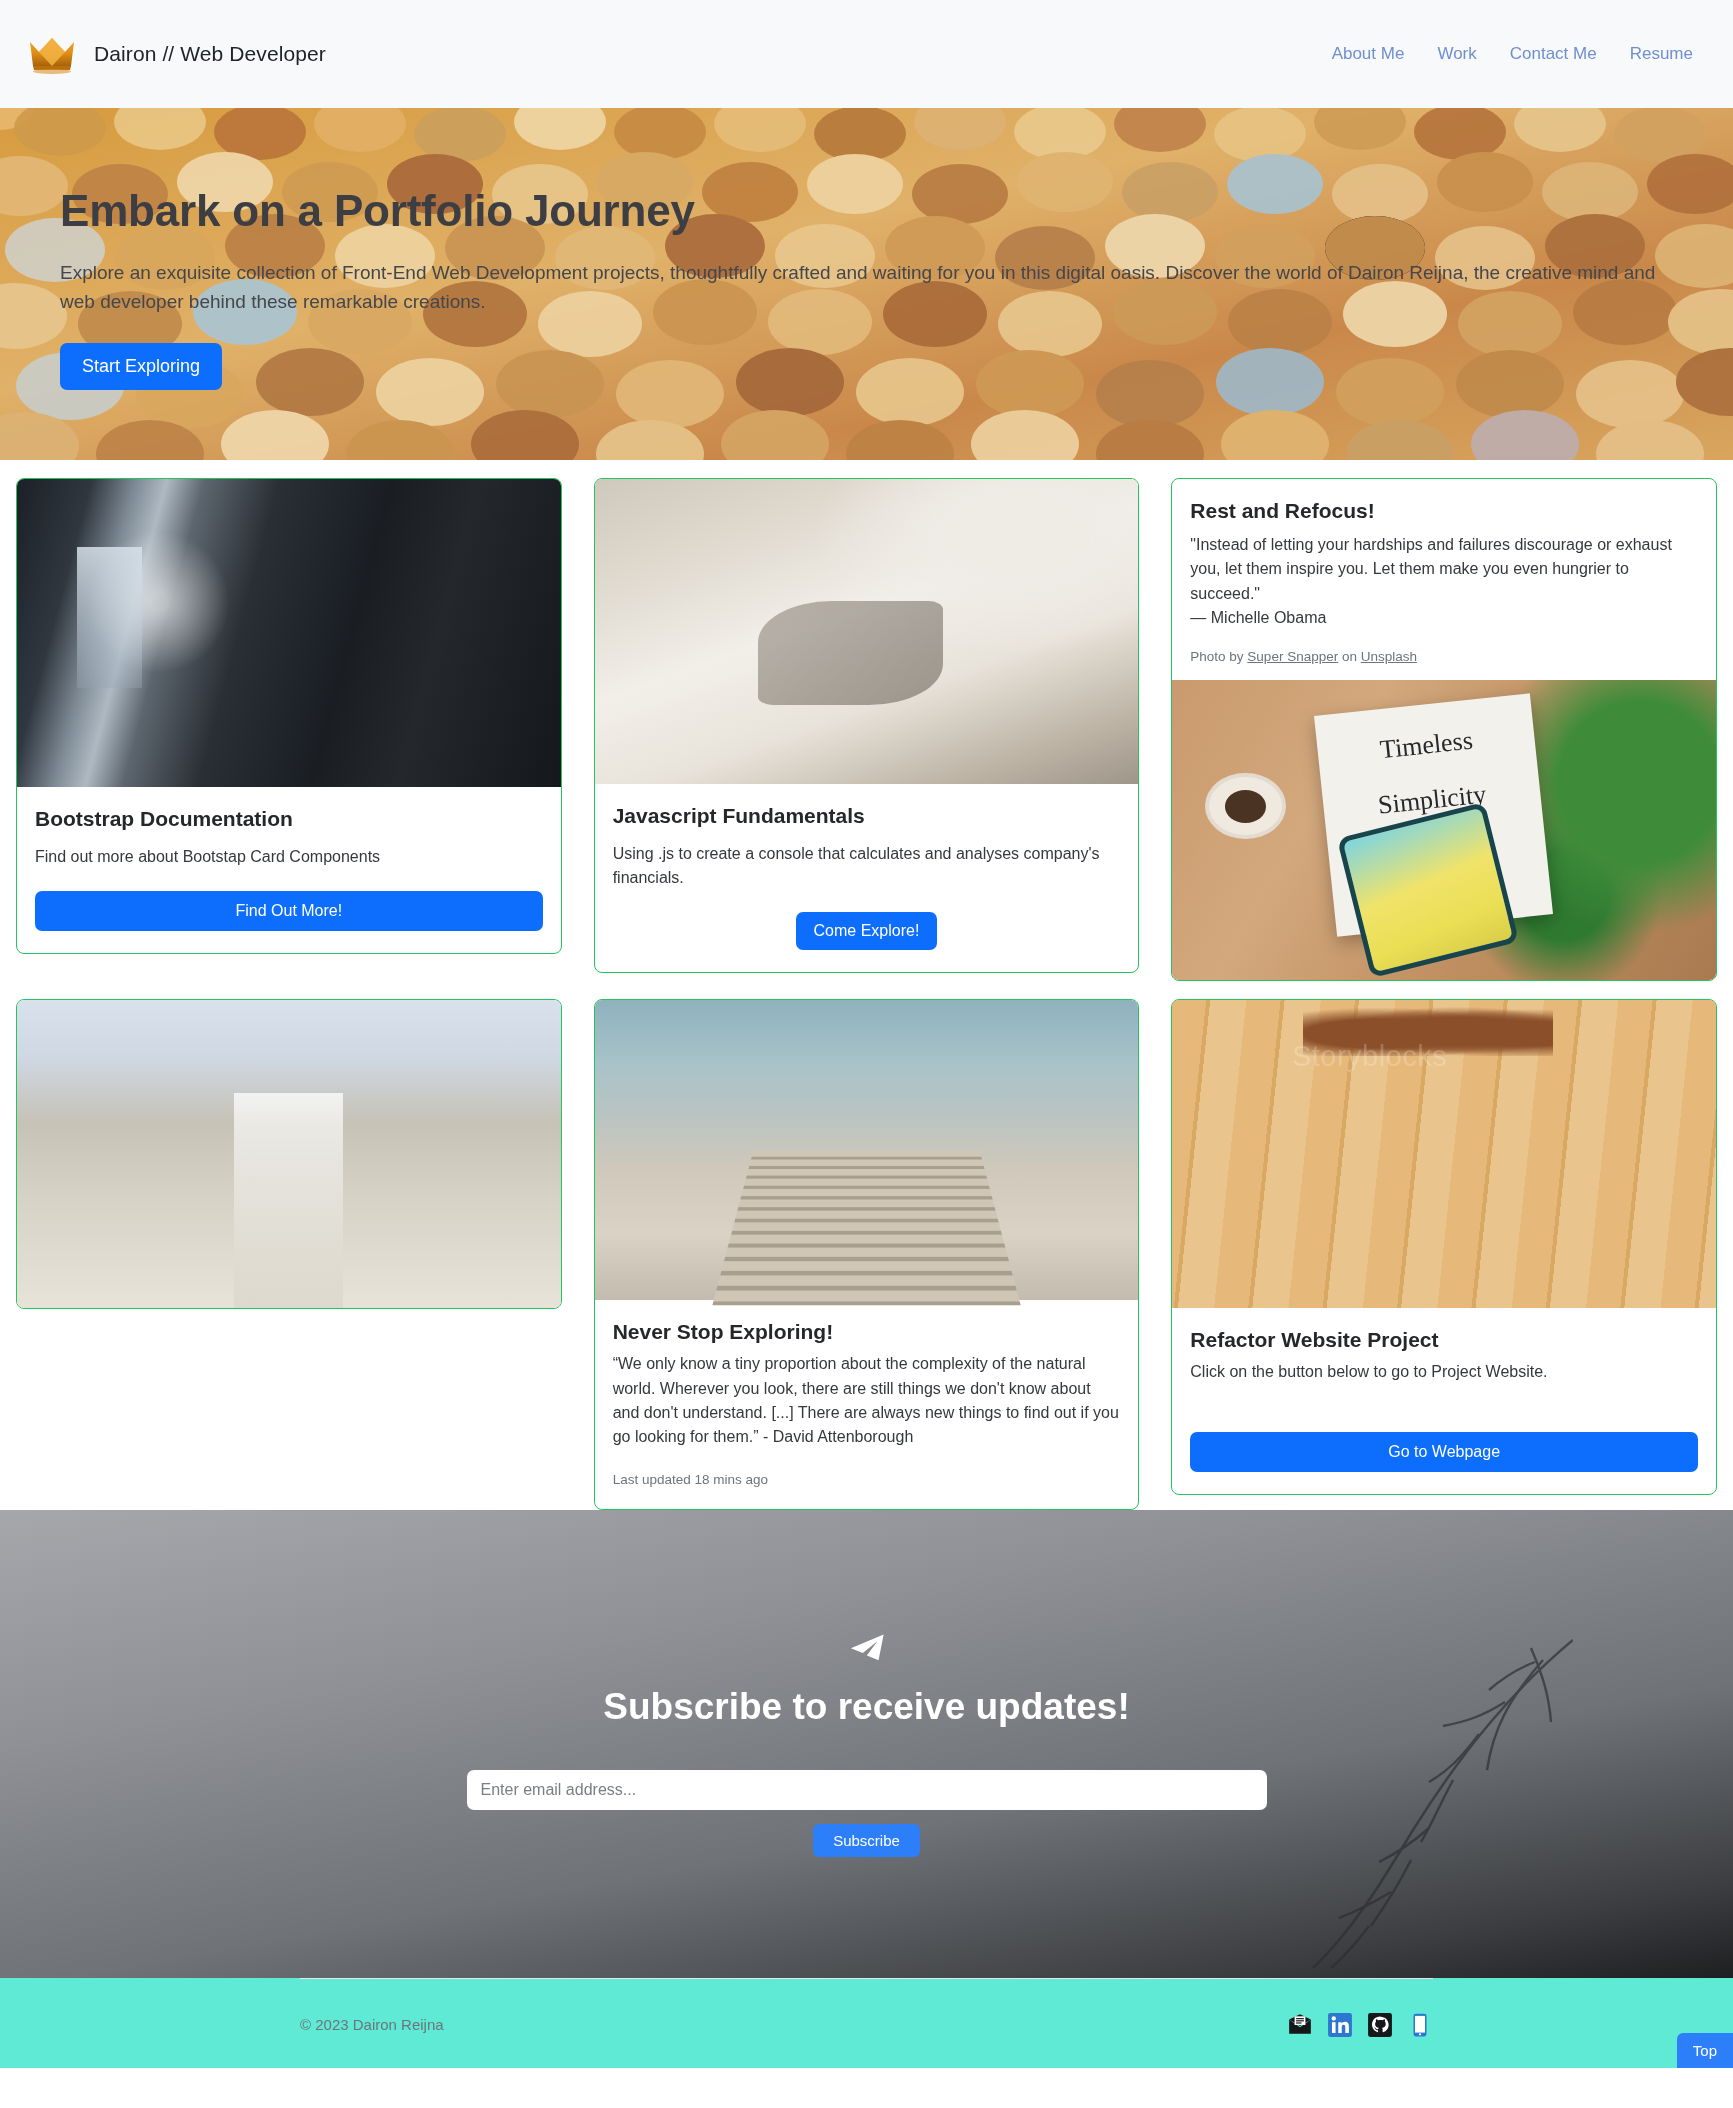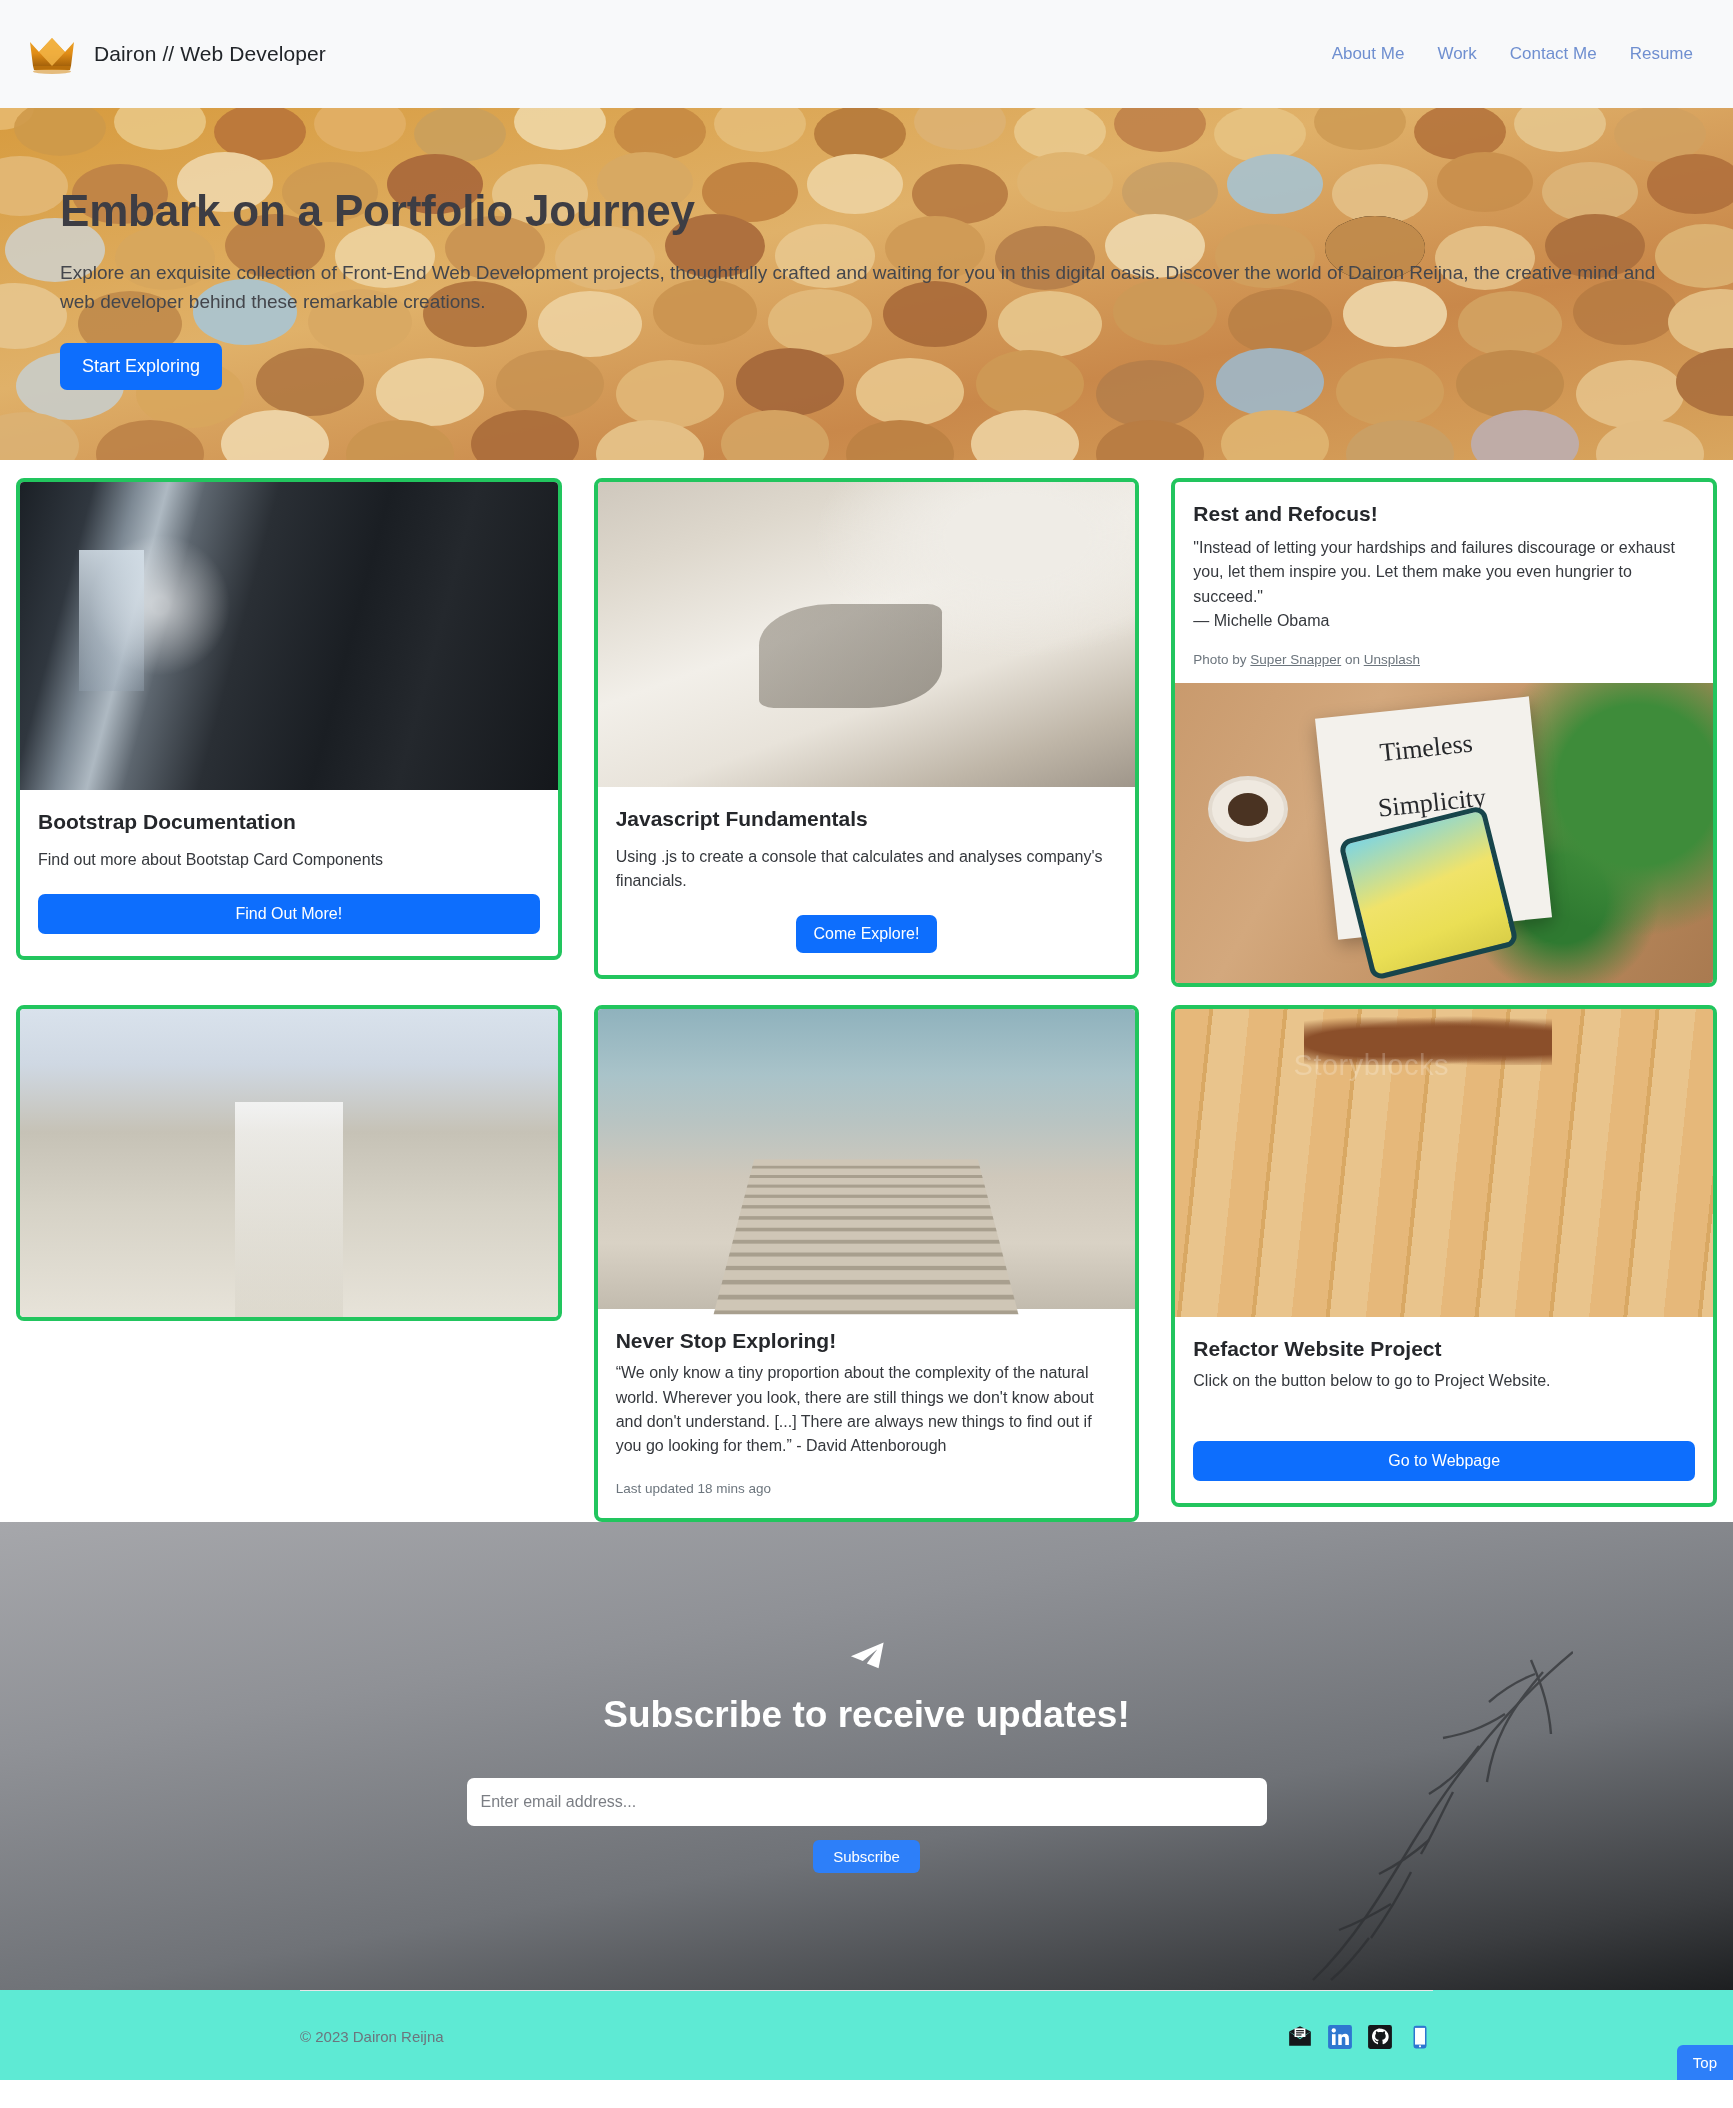--- a/index.html
+++ b/index.html
@@ -72,21 +72,21 @@
 
   
   .grid{
     display:flex;
     gap:0;
     padding:0;
   }
   .col{ width:33.3333%; padding:20px 16px 0 16px; }
   .card{
     background:#fff;
-    border:4px solid #22c55e;
+    border:1px solid #22c55e;
     border-radius:8px;
     overflow:hidden;
     display:flex;
     flex-direction:column;
   }
   .card-img{ width:100%; display:block; }
   .card-body{ padding:20px 18px 22px 18px; display:flex; flex-direction:column; flex:1; }
   .card-title{ font-size:21px; font-weight:600; color:#25272b; margin:0 0 14px 0; }
   .card-text{ font-size:16px; color:#35383d; line-height:1.5; margin:0; }
   .card-btn-row{ margin-top:auto; padding-top:22px; }
@@ -217,21 +217,21 @@
   .sub-branch{
     position:absolute; right:160px; top:120px; width:330px; height:340px;
     opacity:.75;
   }
   .sub-inner{ position:relative; z-index:3; text-align:center; width:800px; }
   .plane-icon{ display:block; margin:0 auto 14px auto; }
   .sub-title{
     color:#fff; font-size:37px; font-weight:600; margin:0 0 42px 0;
   }
   .email-input{
-    width:800px; height:48px; border:none; border-radius:7px;
+    width:800px; height:40px; border:none; border-radius:7px;
     padding:0 14px; font-size:16px; color:#4a4d52;
     font-family:inherit; background:#fff; display:block; margin:0 auto 14px auto;
   }
   .email-input::placeholder{ color:#7b7e84; }
   .btn-subscribe{
     background:#2d7ff9; color:#fff; border:none; border-radius:6px;
     padding:8px 20px; font-size:15px; cursor:pointer; font-family:inherit;
   }
 
   

